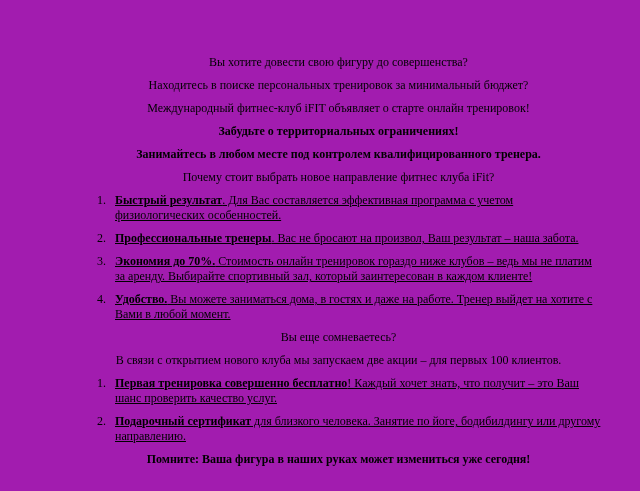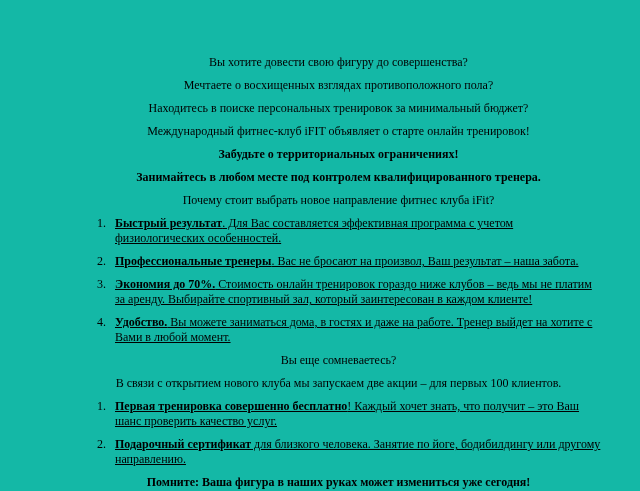--- a/index.html
+++ b/index.html
@@ -11,41 +11,40 @@
     font-family: "Liberation Serif", serif;
     font-size: 12px;
     line-height: 15px;
     overflow: hidden;
   }
   .page {
     box-sizing: border-box;
     width: 640px;
     height: 491px;
     padding: 55px 38px 0 75px;
-    background: #14b8a6;
+    background: #a21caf;
   }
   .para { margin: 0 0 8px 0; text-align: center; }
   .center { text-align: center; }
   .bold { font-weight: bold; }
   .list-item { display: flex; margin: 0 0 8px 0; }
   .num {
     flex: none;
     width: 18px;
     margin-left: 22px;
     text-align: left;
   }
   .li-text { flex: 1; text-decoration: underline; }
 </style>
 </head>
 <body>
 
 <div class="page">
 
   <p class="para center">Вы хотите довести свою фигуру до совершенства?</p>
-  <p class="para center">Мечтаете о восхищенных взглядах противоположного пола?</p>
   <p class="para center">Находитесь в поиске персональных тренировок за минимальный бюджет?</p>
 
   <p class="para">Международный фитнес-клуб iFIT объявляет о старте онлайн тренировок!</p>
 
   <p class="para center bold">Забудьте о территориальных ограничениях!</p>
   <p class="para center bold">Занимайтесь в любом месте под контролем квалифицированного тренера.</p>
 
   <p class="para">Почему стоит выбрать новое направление фитнес клуба iFit?</p>
 
   <div>

